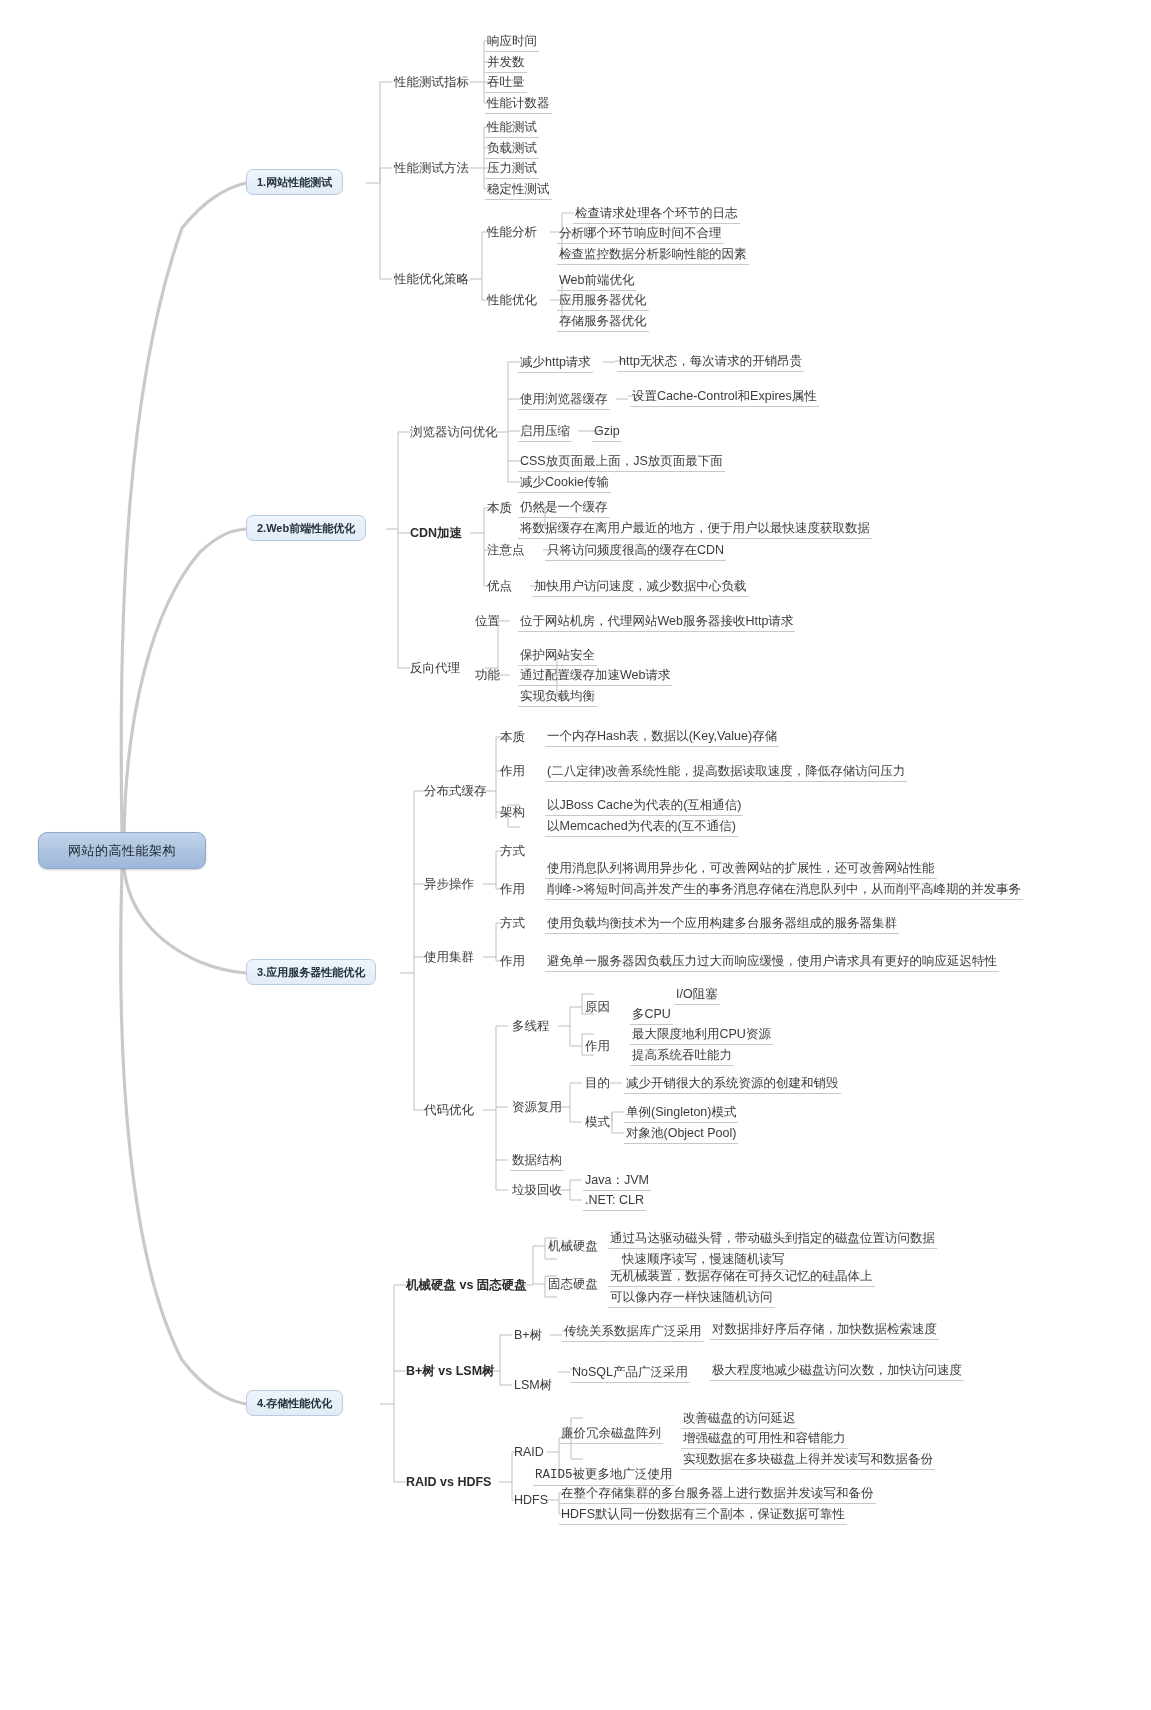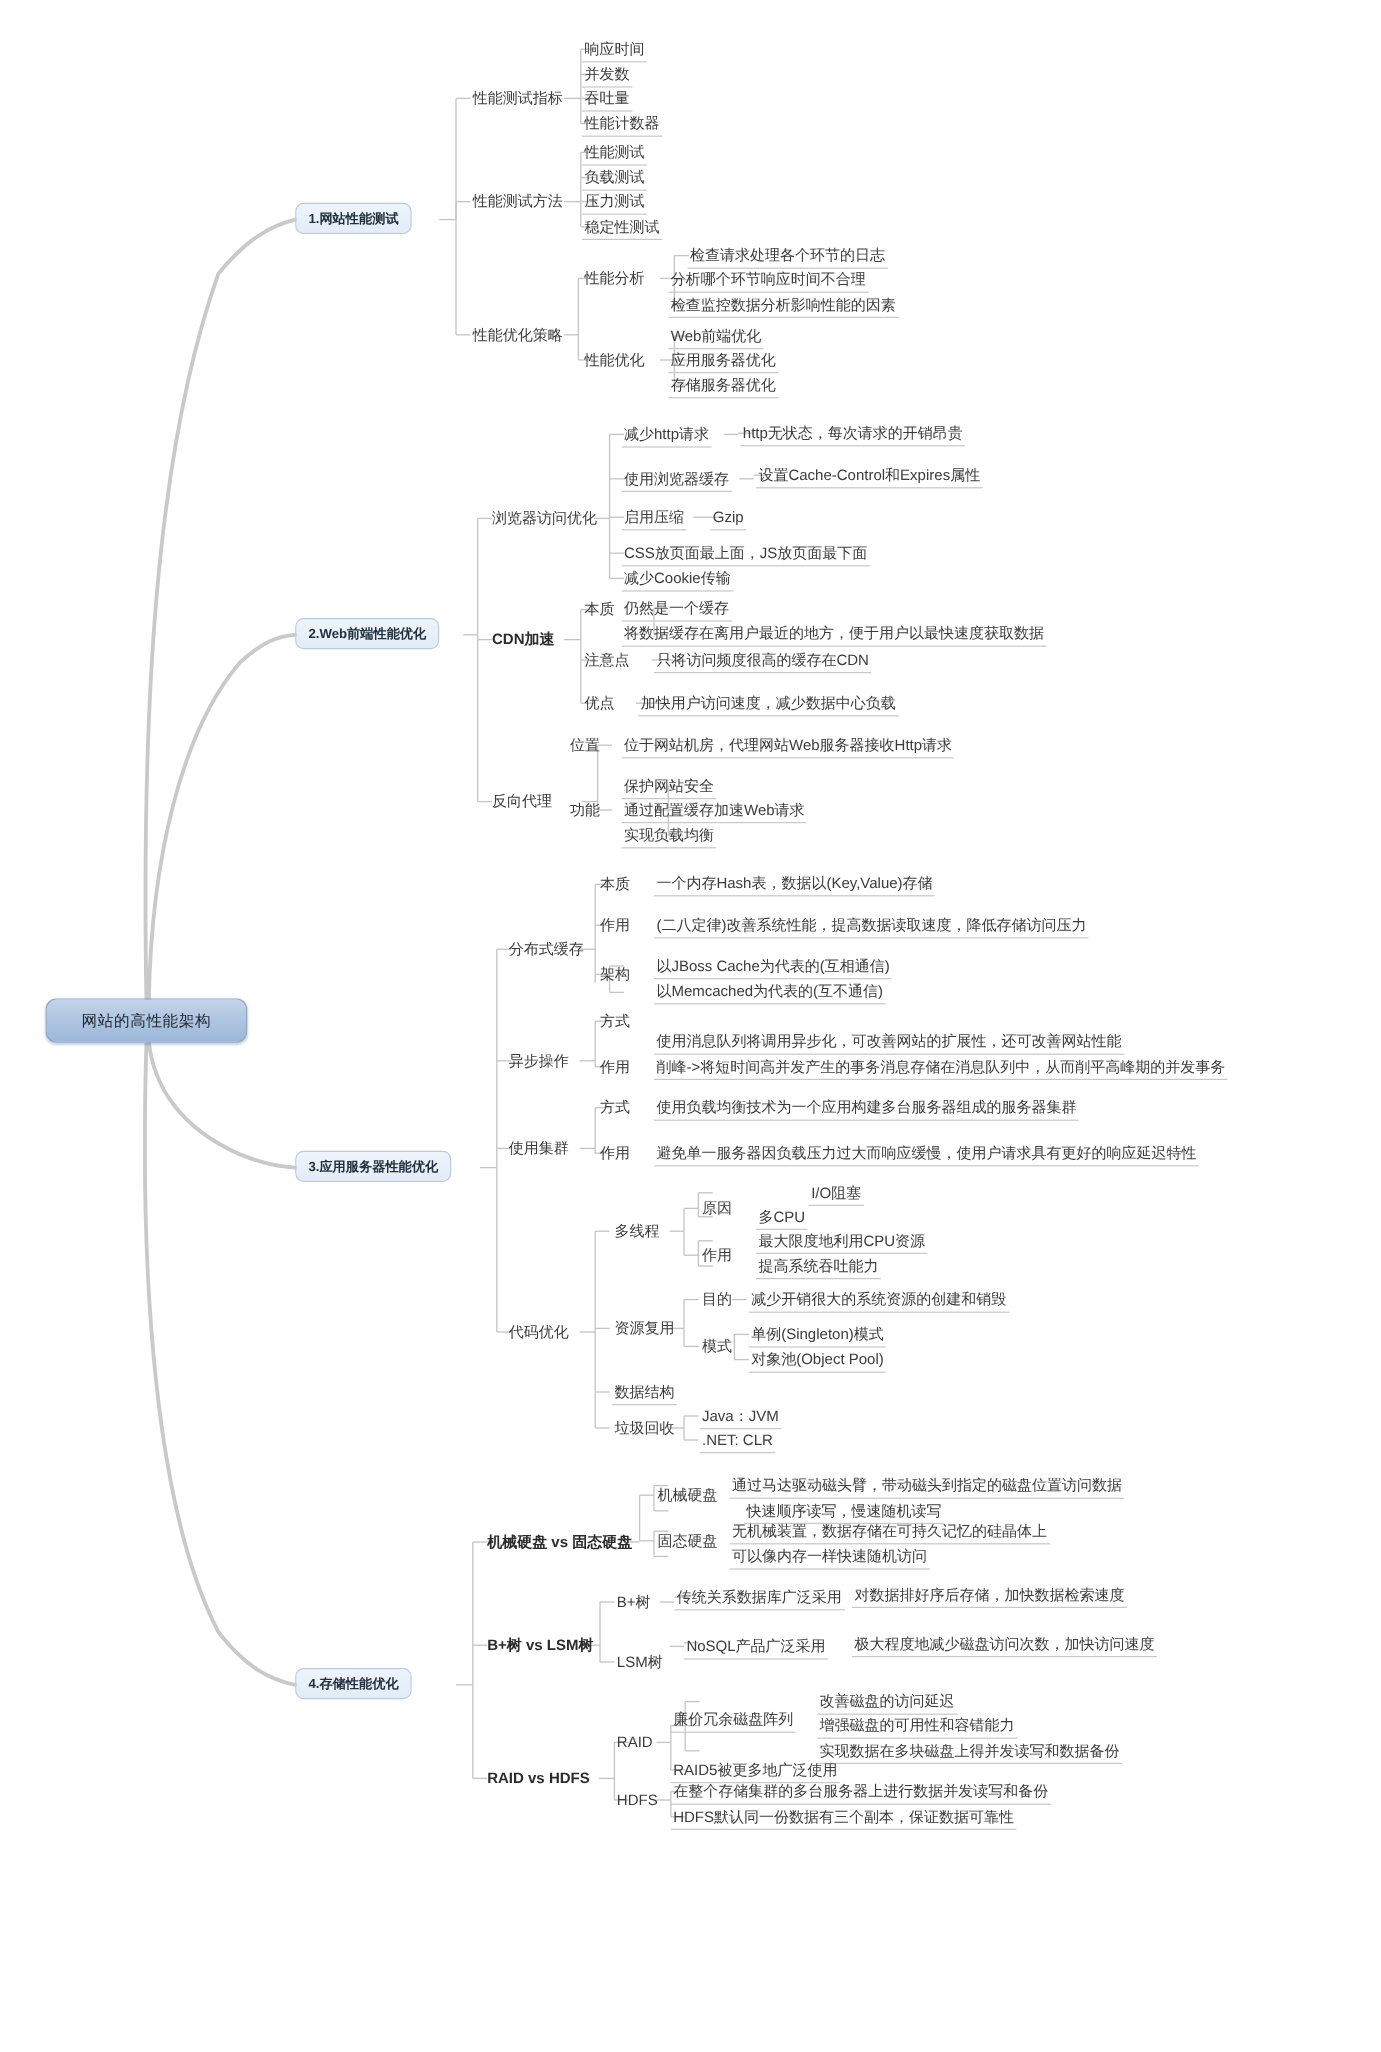--- a/index.html
+++ b/index.html
@@ -389,19 +389,19 @@
   <div class="tnode" style="left:512px; top:1377px;">LSM树</div>
   <div class="tnode ul" style="left:570px; top:1364px;">NoSQL产品广泛采用</div>
   <div class="tnode ul" style="left:710px; top:1362px;">极大程度地减少磁盘访问次数，加快访问速度</div>
 
   <div class="tnode b" style="left:404px; top:1474px;">RAID vs HDFS</div>
   <div class="tnode" style="left:512px; top:1444px;">RAID</div>
   <div class="tnode ul" style="left:559px; top:1425px;">廉价冗余磁盘阵列</div>
   <div class="tnode ul" style="left:681px; top:1410px;">改善磁盘的访问延迟</div>
   <div class="tnode ul" style="left:681px; top:1430px;">增强磁盘的可用性和容错能力</div>
   <div class="tnode ul" style="left:681px; top:1451px;">实现数据在多块磁盘上得并发读写和数据备份</div>
-  <div class="tnode ul" style="left:559px; top:1467px;">RAID5被更多地广泛使用</div>
+  <div class="tnode ul" style="left:533px; top:1467px;font-family:Liberation Mono, monospace;">RAID5被更多地广泛使用</div>
 
   <div class="tnode" style="left:512px; top:1492px;">HDFS</div>
   <div class="tnode ul" style="left:559px; top:1485px;">在整个存储集群的多台服务器上进行数据并发读写和备份</div>
   <div class="tnode ul" style="left:559px; top:1506px;">HDFS默认同一份数据有三个副本，保证数据可靠性</div>
 
 </div>
 
 </body></html>

